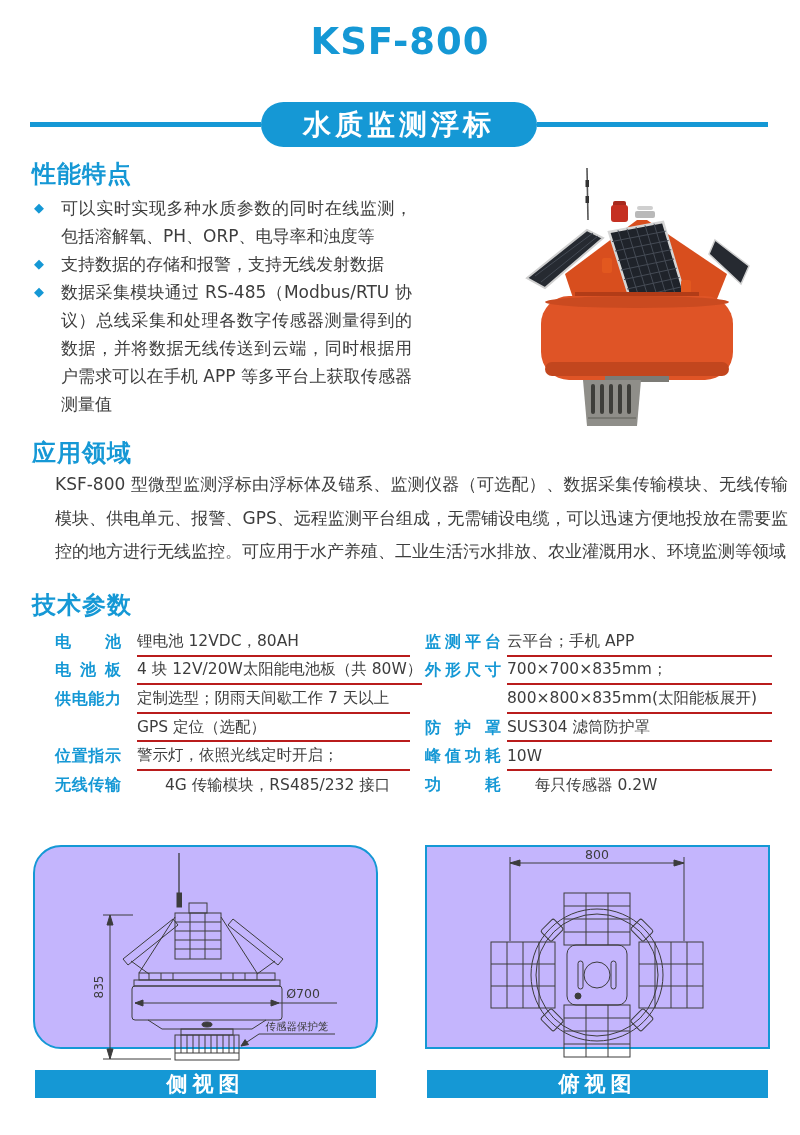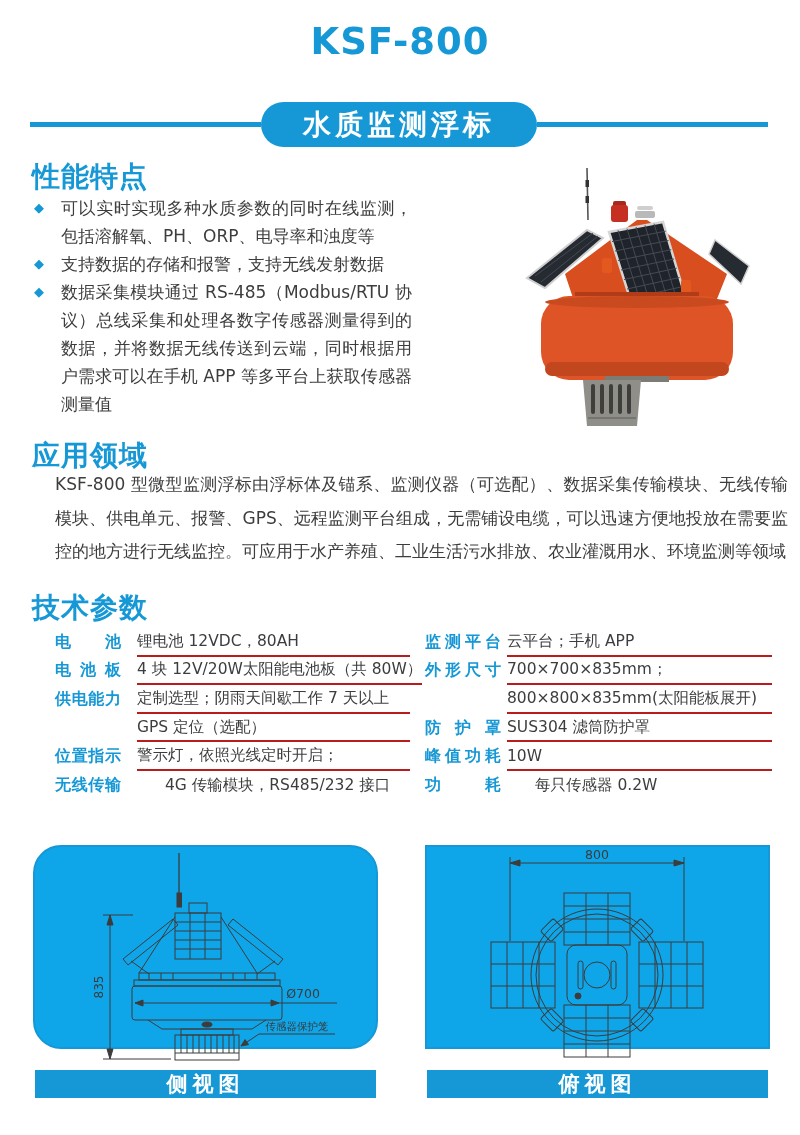--- a/index.html
+++ b/index.html
@@ -8,21 +8,21 @@
   
   .title{position:absolute;top:20px;left:0;right:0;text-align:center;
          font-size:37px;font-weight:bold;color:#1598d5;letter-spacing:1px;}
   .banner-row{position:absolute;top:66px;left:30px;right:32px;height:45px;
               display:flex;align-items:center;margin-top:36px;}
   .banner-line{flex:1;height:5px;background:#1598d5;}
   .banner-pill{width:276px;height:45px;border-radius:23px;background:#1598d5;color:#fff;
                font-size:28px;font-weight:bold;display:flex;align-items:center;
                justify-content:center;letter-spacing:4px;flex:0 0 auto;}
   
-  .h2{position:absolute;left:32px;font-size:28px;font-weight:bold;color:#1598d5;letter-spacing:1px;}
+  .h2{position:absolute;left:32px;font-size:24px;font-weight:bold;color:#1598d5;letter-spacing:1px;}
   .h2.features{top:158px;}
   .h2.apps{top:437px;}
   .h2.specs{top:589px;}
   
   .bullets{position:absolute;left:34px;top:194px;width:378px;list-style:none;margin:0;padding:0;}
   .bullets li{position:relative;padding-left:27px;font-size:17px;line-height:28px;
               text-align:justify;color:#3d3d3d;}
   .diamond{position:absolute;left:0;top:0;font-size:13px;color:#1598d5;}
   
   .photo{position:absolute;left:487px;top:162px;width:303px;height:266px;}
@@ -36,21 +36,21 @@
   .spec-row{display:flex;align-items:stretch;height:28.6px;}
   .spec-label{display:flex;align-items:center;font-size:16px;font-weight:bold;color:#1598d5;}
   .spec-label span{display:block;width:100%;text-align:justify;text-align-last:justify;}
   .left .spec-label{flex:0 0 66px;margin-right:16px;}
   .right .spec-label{flex:0 0 76px;margin-right:6px;}
   .spec-value{flex:1;display:flex;align-items:center;font-size:15.5px;color:#3d3d3d;
               border-bottom:2px solid #b91c1c;white-space:nowrap;}
   .spec-row.nosep .spec-value{border-bottom:none;margin-left:28px;}
   
   .diag{position:absolute;top:845px;width:345px;height:204px;border:2px solid #1598d5;
-        box-sizing:border-box;display:flex;flex-direction:column;background:#0ea5e9;}
+        box-sizing:border-box;display:flex;flex-direction:column;background:#c4b5fd;}
   .diag.side{left:33px;border-radius:28px;}
   .diag.top{left:425px;}
   .diag .draw{flex:1;position:relative;}
   .diag .cap{height:45px;background:#1598d5;color:#fff;font-weight:bold;font-size:21px;
              display:flex;align-items:center;justify-content:center;letter-spacing:5px;}
   svg text{font-family:"DejaVu Sans",sans-serif;}
 </style>
 </head>
 <body>
 

